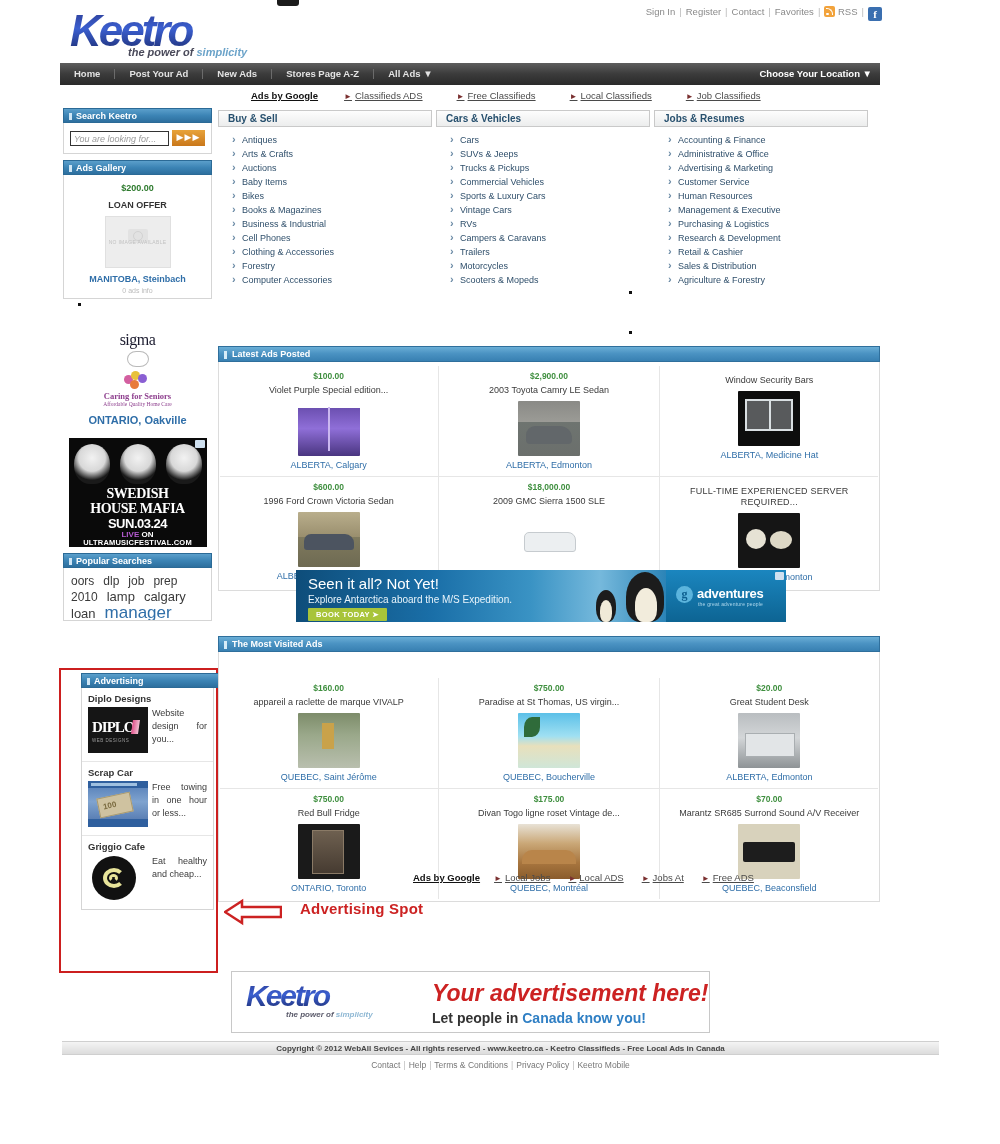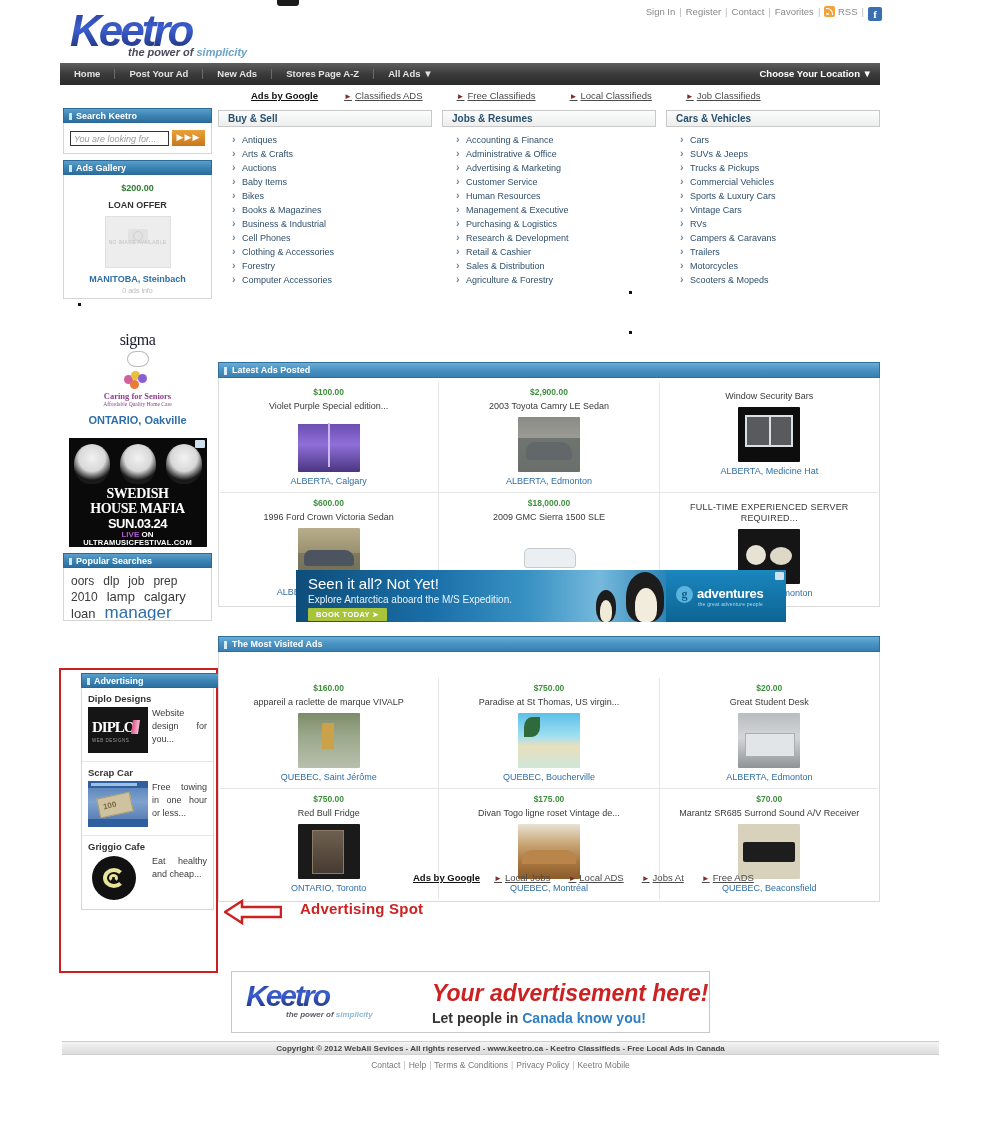--- a/index.html
+++ b/index.html
@@ -71,21 +71,21 @@
   
   .gads-row{
     position:absolute;left:228px;top:88px;width:660px;height:14px;
     font-size:9.5px;display:flex;align-items:center;gap:0;
   }
   .gads-label{font-weight:bold;color:#111;text-decoration:underline;margin-right:26px;white-space:nowrap;margin-left:23px;}
   .gads-link{color:#4a4a4a;text-decoration:underline;margin-right:34px;white-space:nowrap;}
   .gads-link .tri{color:#7a3030;font-size:8px;margin-right:3px;}
 
   
-  .cats{position:absolute;left:218px;top:110px;width:662px;height:178px;display:flex;gap:10px;}
+  .cats{position:absolute;left:218px;top:110px;width:662px;height:178px;display:flex;gap:4px;}
   .catcol{width:214px;}
   .cathead{
     height:17px;border:1px solid #c9c9c9;
     background:linear-gradient(180deg,#fdfdfd 0%,#eceded 100%);
     font-size:10px;font-weight:bold;color:#27506e;padding-left:9px;line-height:16px;
   }
   .catlist{list-style:none;margin:6px 0 0 0;padding:0;}
   .catlist li{
     font-size:9px;color:#2f4f6b;line-height:14px;padding-left:24px;position:relative;cursor:pointer;white-space:nowrap;
   }
@@ -183,21 +183,21 @@
   .th-scrap .sh::after{content:"";position:absolute;left:3px;top:2px;width:46px;height:3px;background:#9fc0e0;}
   .th-scrap .bill{position:absolute;left:10px;top:14px;width:34px;height:20px;background:#cfc2a0;transform:rotate(-12deg);border:1px solid #a8996f;}
   .th-scrap .bill::after{content:"100";position:absolute;left:4px;top:4px;font-size:8px;font-weight:bold;color:#7a6a3f;}
   .th-scrap .sf{position:absolute;left:0;bottom:0;width:60px;height:8px;background:#2f5f9e;}
   .th-griggio{background:transparent;}
   .th-griggio .circ{position:absolute;left:4px;top:1px;width:44px;height:44px;border-radius:50%;background:#111;}
   .th-griggio .swirl{position:absolute;left:15px;top:13px;width:22px;height:20px;border:4px solid #e8e49a;border-radius:50%;border-right-color:transparent;}
   .th-griggio .swirl2{position:absolute;left:21px;top:19px;width:9px;height:8px;border:3px solid #e8e49a;border-radius:50%;border-bottom-color:transparent;}
 
   
-  .latest{position:absolute;left:218px;top:346px;width:662px;margin-top:16px;}
+  .latest{position:absolute;left:218px;top:346px;width:662px;}
   .bigpanel-head{
     height:16px;
     background:linear-gradient(180deg,#6aaed6 0%,#4a92c2 48%,#3880b2 100%);
     border:1px solid #2f6f9c;
     color:#fff;font-size:9px;font-weight:bold;line-height:15px;padding-left:13px;position:relative;
   }
   .bigpanel-head::before{content:"";position:absolute;left:5px;top:4px;width:3px;height:8px;background:#d6ecf8;}
   .bigpanel-body{border:1px solid #dcdcdc;border-top:none;background:#fff;padding:4px 0 2px;}
   .adgrid{display:flex;}
   .adcell{
@@ -353,51 +353,51 @@
         <li>Bikes</li>
         <li>Books &amp; Magazines</li>
         <li>Business &amp; Industrial</li>
         <li>Cell Phones</li>
         <li>Clothing &amp; Accessories</li>
         <li>Forestry</li>
         <li>Computer Accessories</li>
       </ul>
     </div>
     <div class="catcol">
+      <div class="cathead">Cars &amp; Vehicles</div>
+      <ul class="catlist">
+        <li>Cars</li>
+        <li>SUVs &amp; Jeeps</li>
+        <li>Trucks &amp; Pickups</li>
+        <li>Commercial Vehicles</li>
+        <li>Sports &amp; Luxury Cars</li>
+        <li>Vintage Cars</li>
+        <li>RVs</li>
+        <li>Campers &amp; Caravans</li>
+        <li>Trailers</li>
+        <li>Motorcycles</li>
+        <li>Scooters &amp; Mopeds</li>
+      </ul>
+    </div>
+    <div class="catcol">
       <div class="cathead">Jobs &amp; Resumes</div>
       <ul class="catlist">
         <li>Accounting &amp; Finance</li>
         <li>Administrative &amp; Office</li>
         <li>Advertising &amp; Marketing</li>
         <li>Customer Service</li>
         <li>Human Resources</li>
         <li>Management &amp; Executive</li>
         <li>Purchasing &amp; Logistics</li>
         <li>Research &amp; Development</li>
         <li>Retail &amp; Cashier</li>
         <li>Sales &amp; Distribution</li>
         <li>Agriculture &amp; Forestry</li>
       </ul>
     </div>
-    <div class="catcol">
-      <div class="cathead">Cars &amp; Vehicles</div>
-      <ul class="catlist">
-        <li>Cars</li>
-        <li>SUVs &amp; Jeeps</li>
-        <li>Trucks &amp; Pickups</li>
-        <li>Commercial Vehicles</li>
-        <li>Sports &amp; Luxury Cars</li>
-        <li>Vintage Cars</li>
-        <li>RVs</li>
-        <li>Campers &amp; Caravans</li>
-        <li>Trailers</li>
-        <li>Motorcycles</li>
-        <li>Scooters &amp; Mopeds</li>
-      </ul>
-    </div>
   </div>
 
   <div class="fbullet" style="left:78px;top:303px;"></div>
   <div class="fbullet" style="left:78px;top:348px;"></div>
   <div class="fbullet" style="left:78px;top:371px;"></div>
   <div class="fbullet" style="left:629px;top:291px;"></div>
   <div class="fbullet" style="left:629px;top:331px;"></div>
 
   <div class="sidebar">
 

